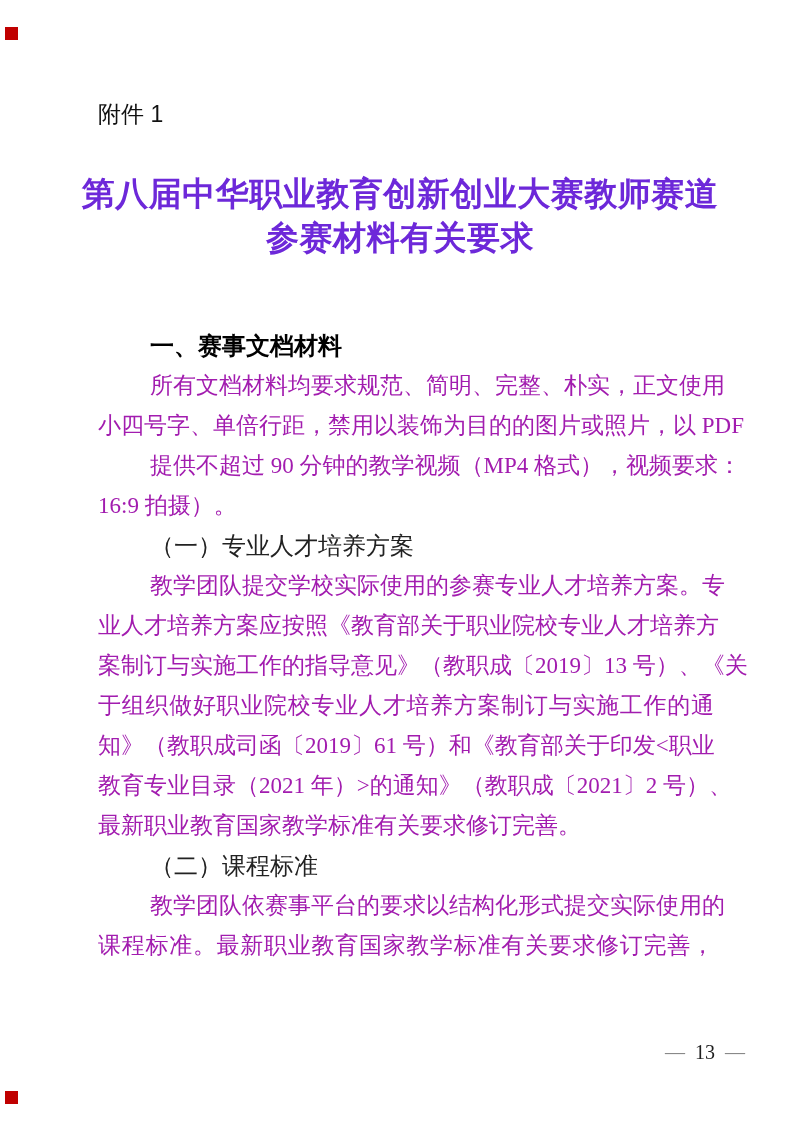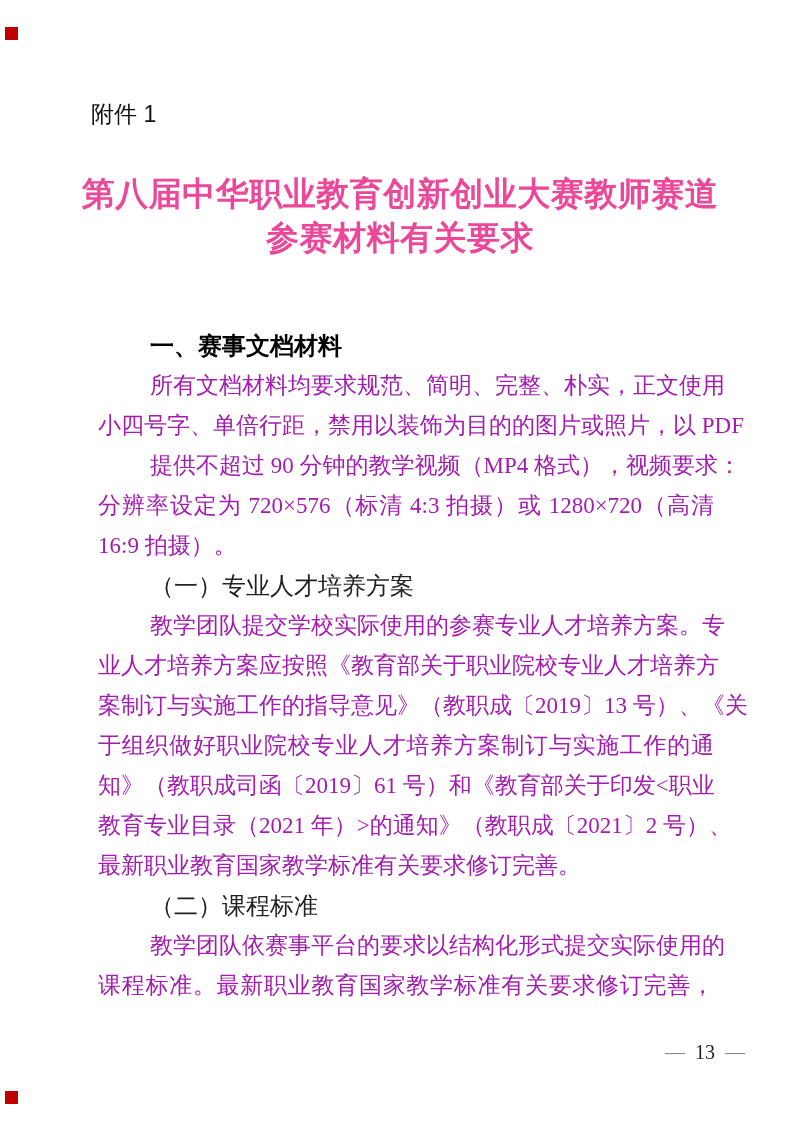--- a/index.html
+++ b/index.html
@@ -16,38 +16,38 @@
     position: absolute;
     left: 5px;
     width: 13px;
     height: 13px;
     background: #c00000;
   }
   .corner-mark.top { top: 27px; }
   .corner-mark.bottom { top: 1091px; }
   .attachment {
     position: absolute;
-    left: 91px;
+    left: 98px;
     top: 100px;
     font-family: "Liberation Sans", "DejaVu Sans", sans-serif;
     font-size: 23px;
     line-height: 28px;
     color: #111111;
     white-space: nowrap;
   }
   .title {
     position: absolute;
     left: 0;
     right: 0;
     top: 172px;
     text-align: center;
     font-weight: bold;
     font-size: 33px;
     line-height: 44px;
-    color: #ec4899;
+    color: #6d28d9;
     letter-spacing: 0.5px;
     white-space: nowrap;
   }
   .doc {
     position: absolute;
     left: 98px;
     top: 308px;
     width: 616px;
   }
   .line {
@@ -94,21 +94,20 @@
   <div class="title">
     <div>第八届中华职业教育创新创业大赛教师赛道</div>
     <div>参赛材料有关要求</div>
   </div>
 
   <div class="doc" id="doc-lines">
       <div class="line h1 indent">一、赛事文档材料</div>
       <div class="line body indent just">所有文档材料均要求规范、简明、完整、朴实，正文使用</div>
       <div class="line body just">小四号字、单倍行距，禁用以装饰为目的的图片或照片，以 PDF</div>
       <div class="line body indent just">提供不超过 90 分钟的教学视频（MP4 格式），视频要求：</div>
-      <div class="line body just">分辨率设定为 720×576（标清 4:3 拍摄）或 1280×720（高清</div>
       <div class="line body">16:9 拍摄）。</div>
       <div class="line h2 indent">（一）专业人才培养方案</div>
       <div class="line body indent just">教学团队提交学校实际使用的参赛专业人才培养方案。专</div>
       <div class="line body just">业人才培养方案应按照《教育部关于职业院校专业人才培养方</div>
       <div class="line body just">案制订与实施工作的指导意见》（教职成〔2019〕13 号）、《关</div>
       <div class="line body just">于组织做好职业院校专业人才培养方案制订与实施工作的通</div>
       <div class="line body just">知》（教职成司函〔2019〕61 号）和《教育部关于印发&lt;职业</div>
       <div class="line body just">教育专业目录（2021 年）&gt;的通知》（教职成〔2021〕2 号）、</div>
       <div class="line body">最新职业教育国家教学标准有关要求修订完善。</div>
       <div class="line h2 indent">（二）课程标准</div>

